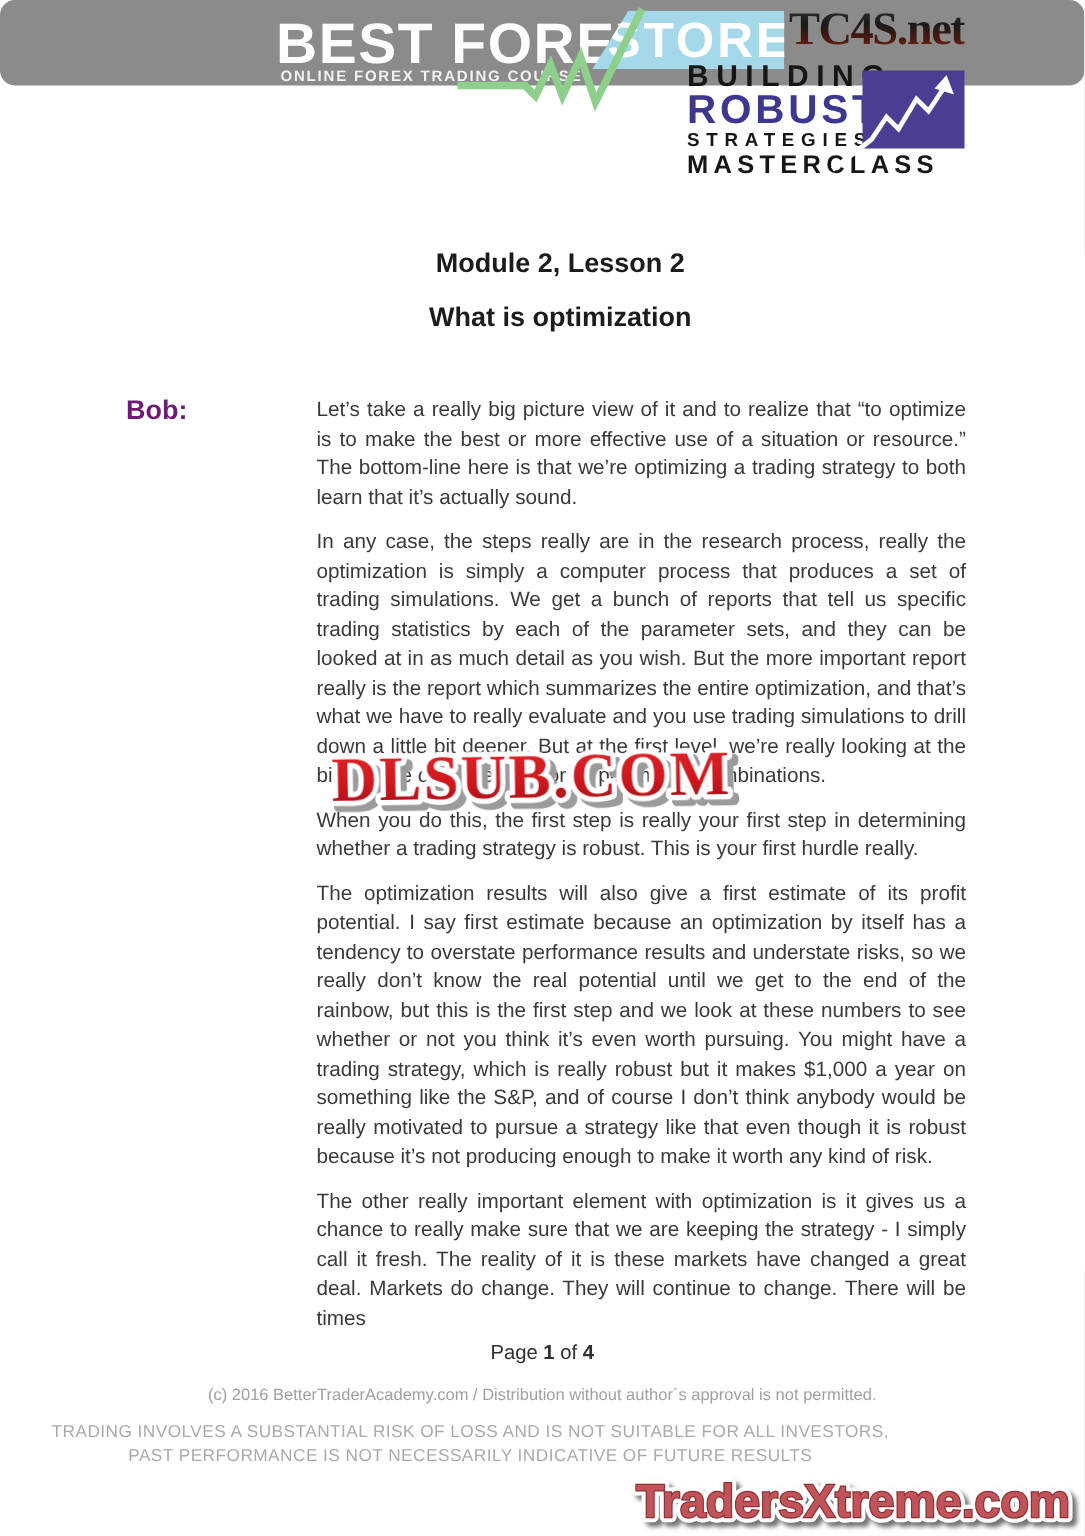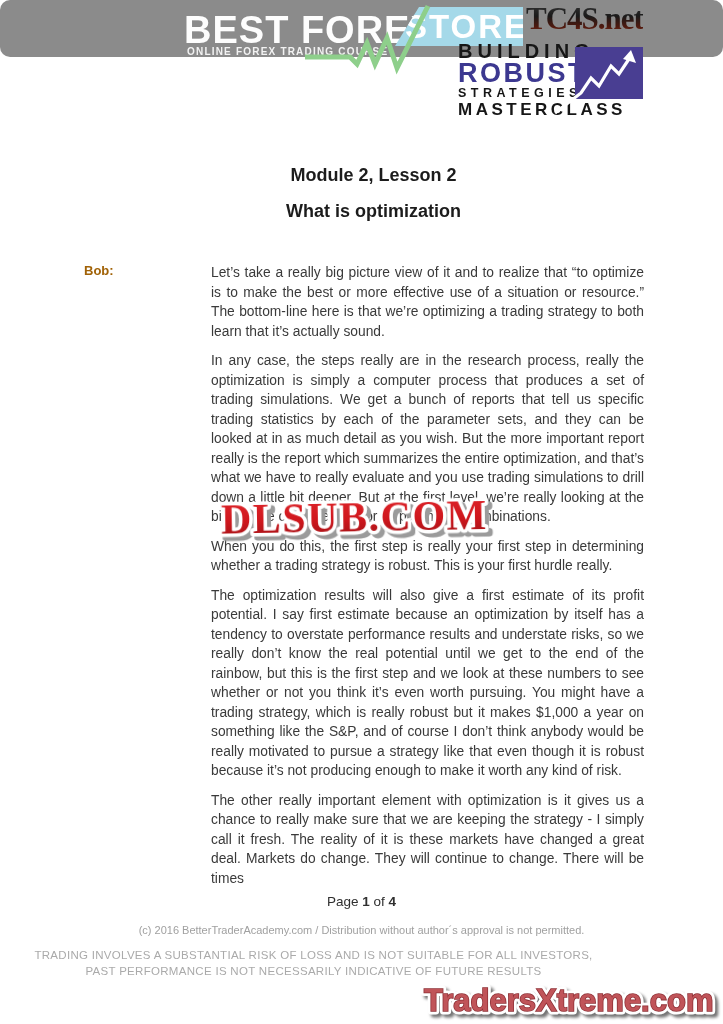--- a/index.html
+++ b/index.html
@@ -50,21 +50,21 @@
   
   .title-line {
     position:absolute; left:12px; width:723px; text-align:center;
     font-size:18px; font-weight:bold; color:#1c1c1c;
   }
   .title-1 { top:165px; }
   .title-2 { top:201px; }
 
   
   .transcript { position:absolute; left:84px; top:263px; width:560px; display:flex; }
-  .speaker { width:127px; flex-shrink:0; font-size:13px; font-weight:bold; color:#a16207; }
+  .speaker { width:127px; flex-shrink:0; font-size:18px; font-weight:bold; color:#701a75; }
   .paras { width:433px; }
   .paras p {
     margin:0 0 10px 0; font-size:13.8px; line-height:19.5px;
     color:#3a3a3a; text-align:justify;
   }
 
   
   .wm-center { position:absolute; left:215px; top:486px; z-index:8; overflow:visible;
                filter:drop-shadow(4px 4px 0px #9b9b9b); transform:rotate(-1deg); }
   .wm-bottom { position:absolute; left:420px; top:978px; z-index:8; overflow:visible;

